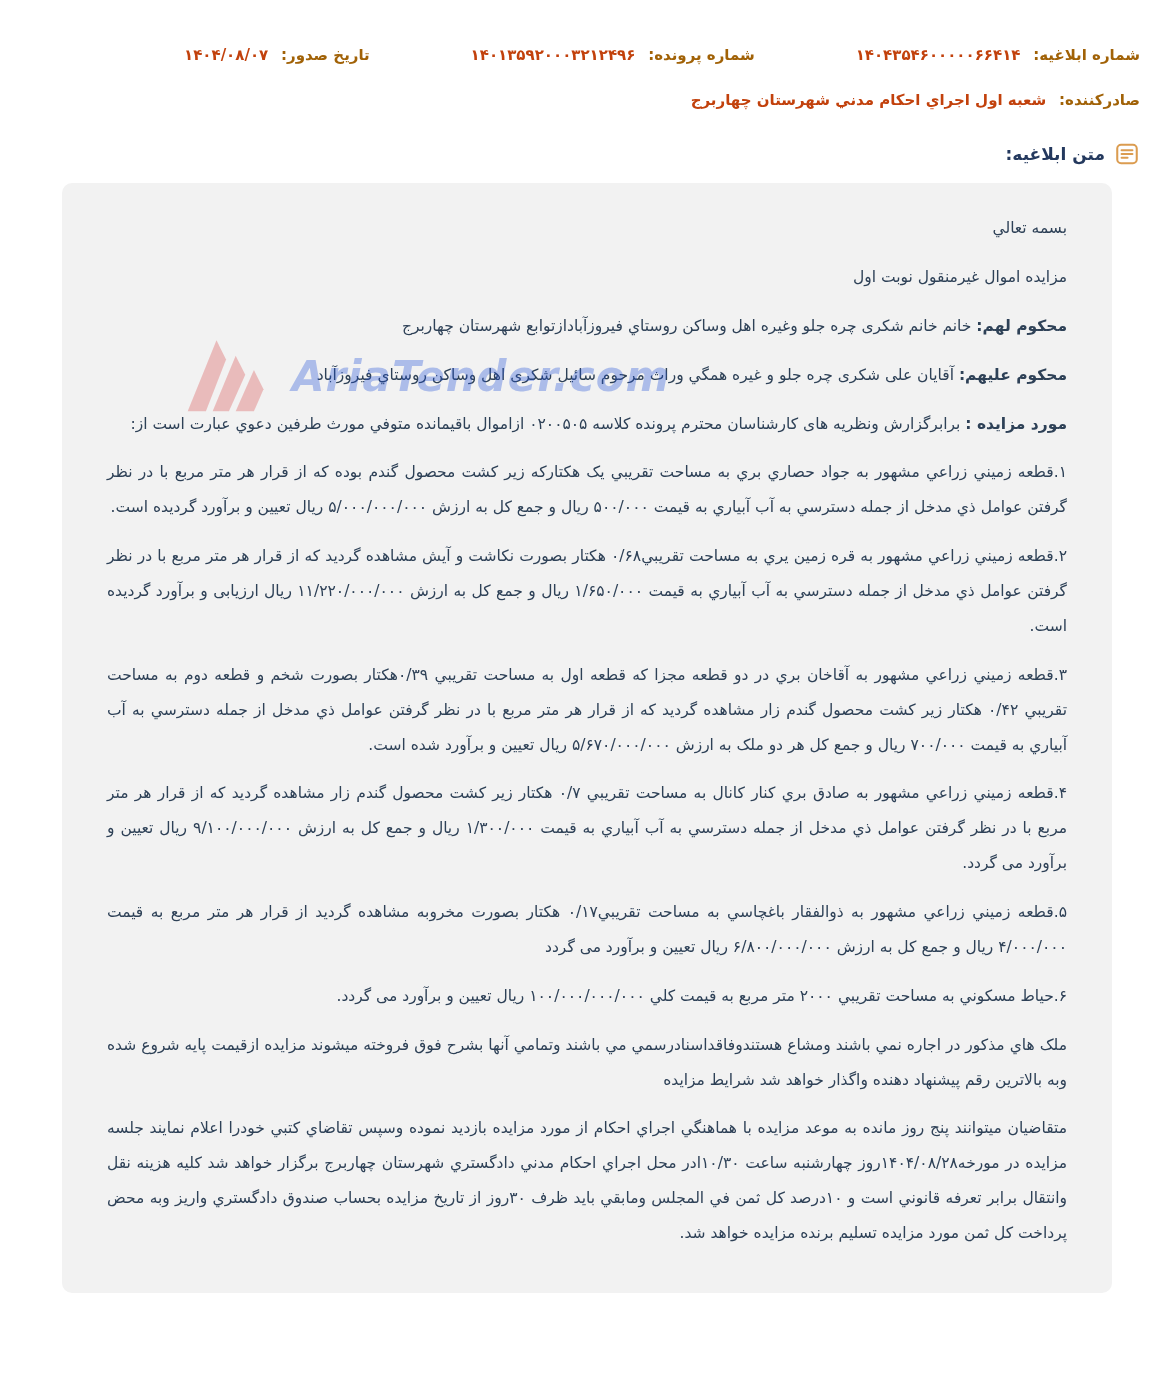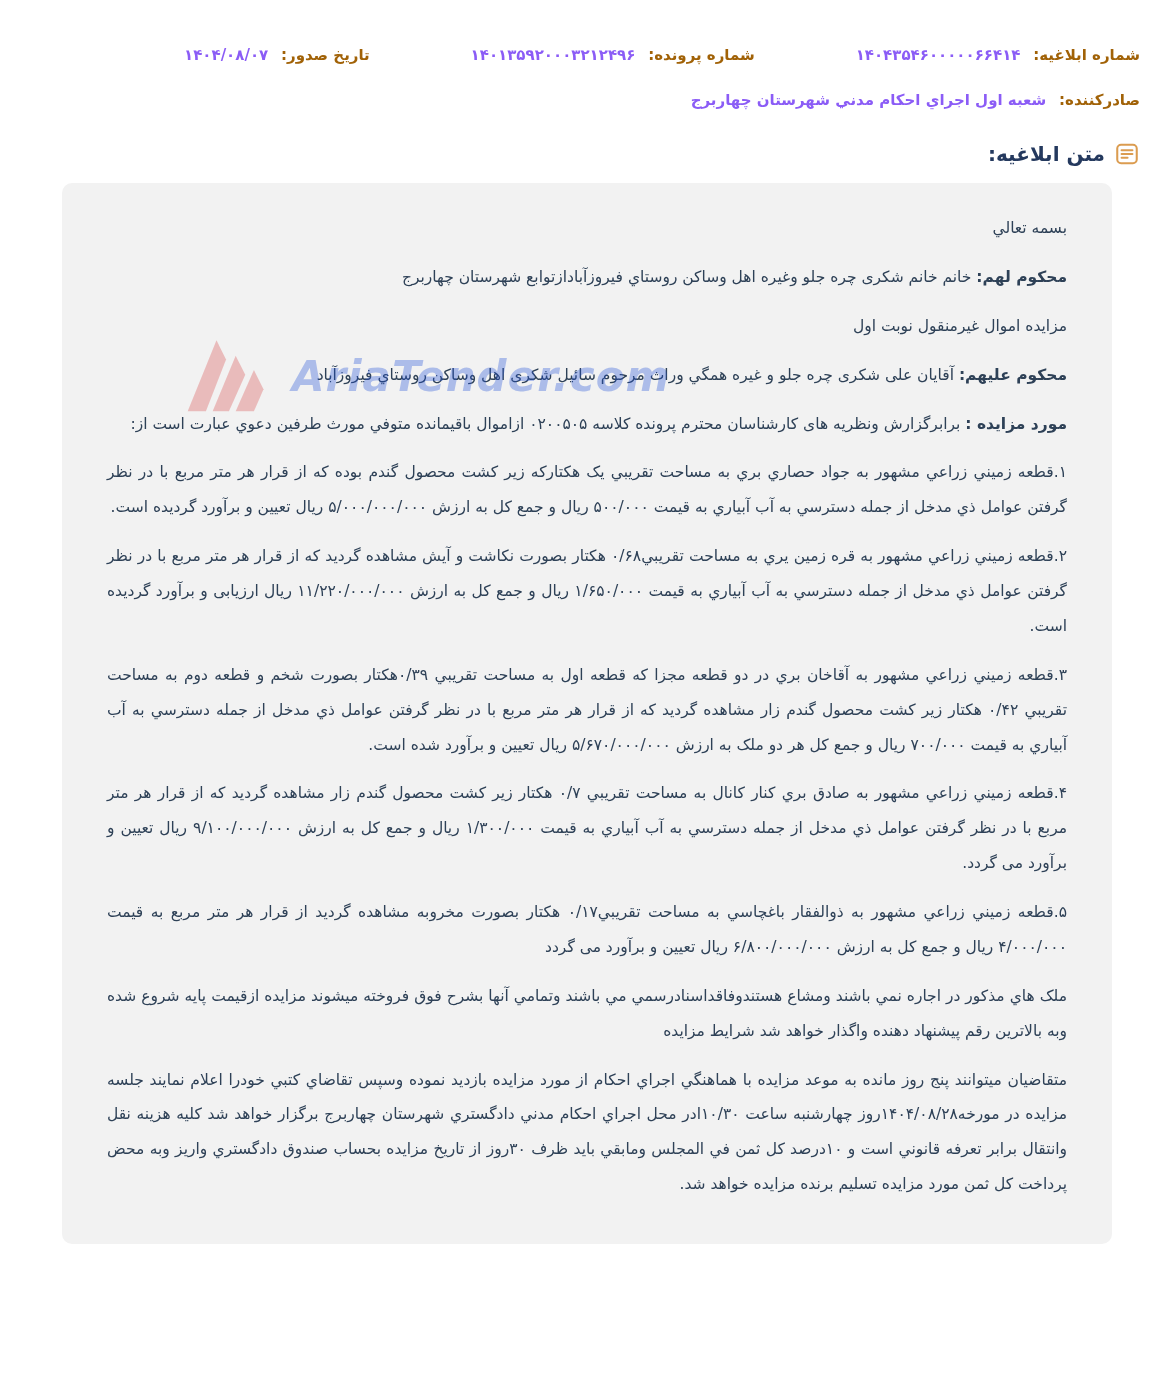--- a/index.html
+++ b/index.html
@@ -20,28 +20,28 @@
   
   .meta-row {
     display: flex;
     justify-content: space-between;
     align-items: baseline;
     padding-left: 150px;
     font-size: 15px;
     margin-bottom: 27px;
   }
   .flabel { color: #a16207; font-weight: bold; white-space: nowrap; }
-  .fvalue { color: #8b5cf6; font-weight: bold; margin-right: 8px; }
+  .fvalue { color: #c2410c; font-weight: bold; margin-right: 8px; }
   .meta-line { font-size: 15px; margin-bottom: 22px; }
   .body-heading {
     display: flex;
     align-items: center;
     gap: 9px;
     font-weight: bold;
-    font-size: 20px;
+    font-size: 17px;
     color: #24395e;
     margin: 32px 0 16px;
   }
   .body-heading .hicon { display: inline-flex; }
   
   .notice-box {
     position: relative;
     background: #f2f2f2;
     border-radius: 10px;
     margin: 0 28px;
@@ -127,27 +127,28 @@
             <path d="M8 92 L38 18 L48 38 L27 92 Z"></path>
             <path d="M34 92 L58 34 L68 54 L51 92 Z"></path>
             <path d="M58 92 L77 49 L87 69 L77 92 Z"></path>
           </g>
         </svg>
       </span>
       <span class="wm-text">AriaTender.com</span>
     </div>
 
     <p class="para"> <span>بسمه تعالي</span></p>
+    <p class="para"> <span>مزایده اموال غیرمنقول نوبت اول</span></p>
     <p class="para"><span class="plabel">محکوم لهم:</span> <span>خانم خانم شکری چره جلو وغیره اهل وساکن روستاي فیروزآبادازتوابع شهرستان چهاربرج</span></p>
-    <p class="para"> <span>مزایده اموال غیرمنقول نوبت اول</span></p>
     <p class="para"><span class="plabel">محکوم علیهم:</span> <span>آقایان علی شکری چره جلو و غیره همگي وراث مرحوم سائیل شکری اهل وساکن روستاي فیروزآباد</span></p>
     <p class="para"><span class="plabel">مورد مزایده :</span> <span>برابرگزارش ونظریه های کارشناسان محترم پرونده کلاسه ۰۲۰۰۵۰۵ ازاموال باقیمانده متوفي مورث طرفین دعوي عبارت است از:</span></p>
     <p class="para"> <span>۱.قطعه زمیني زراعي مشهور به جواد حصاري بري به مساحت تقریبي یک هکتارکه زیر کشت محصول گندم بوده که از قرار هر متر مربع با در نظر گرفتن عوامل ذي مدخل از جمله دسترسي به آب آبیاري به قیمت ۵۰۰/۰۰۰ ریال و جمع کل به ارزش ۵/۰۰۰/۰۰۰/۰۰۰ ریال تعیین و برآورد گردیده است.</span></p>
     <p class="para"> <span>۲.قطعه زمیني زراعي مشهور به قره زمین یري به مساحت تقریبي۰/۶۸ هکتار بصورت نکاشت و آیش مشاهده گردید که از قرار هر متر مربع با در نظر گرفتن عوامل ذي مدخل از جمله دسترسي به آب آبیاري به قیمت ۱/۶۵۰/۰۰۰ ریال و جمع کل به ارزش ۱۱/۲۲۰/۰۰۰/۰۰۰ ریال ارزیابی و برآورد گردیده است.</span></p>
     <p class="para"> <span>۳.قطعه زمیني زراعي مشهور به آقاخان بري در دو قطعه مجزا که قطعه اول به مساحت تقریبي ۰/۳۹هکتار بصورت شخم و قطعه دوم به مساحت تقریبي ۰/۴۲ هکتار زیر کشت محصول گندم زار مشاهده گردید که از قرار هر متر مربع با در نظر گرفتن عوامل ذي مدخل از جمله دسترسي به آب آبیاري به قیمت ۷۰۰/۰۰۰ ریال و جمع کل هر دو ملک به ارزش ۵/۶۷۰/۰۰۰/۰۰۰ ریال تعیین و برآورد شده است.</span></p>
     <p class="para"> <span>۴.قطعه زمیني زراعي مشهور به صادق بري کنار کانال به مساحت تقریبي ۰/۷ هکتار زیر کشت محصول گندم زار مشاهده گردید که از قرار هر متر مربع با در نظر گرفتن عوامل ذي مدخل از جمله دسترسي به آب آبیاري به قیمت ۱/۳۰۰/۰۰۰ ریال و جمع کل به ارزش ۹/۱۰۰/۰۰۰/۰۰۰ ریال تعیین و برآورد می گردد.</span></p>
     <p class="para"> <span>۵.قطعه زمیني زراعي مشهور به ذوالفقار باغچاسي به مساحت تقریبي۰/۱۷ هکتار بصورت مخروبه مشاهده گردید از قرار هر متر مربع به قیمت ۴/۰۰۰/۰۰۰ ریال و جمع کل به ارزش ۶/۸۰۰/۰۰۰/۰۰۰ ریال تعیین و برآورد می گردد</span></p>
+    <p class="para"> <span>۶.حیاط مسکوني به مساحت تقریبي ۲۰۰۰ متر مربع به قیمت کلي ۱۰۰/۰۰۰/۰۰۰/۰۰۰ ریال تعیین و برآورد می گردد.</span></p>
     <p class="para"> <span>ملک هاي مذکور در اجاره نمي باشند ومشاع هستندوفاقداسنادرسمي مي باشند وتمامي آنها بشرح فوق فروخته میشوند مزایده ازقیمت پایه شروع شده وبه بالاترین رقم پیشنهاد دهنده واگذار خواهد شد شرایط مزایده</span></p>
     <p class="para"> <span>متقاضیان میتوانند پنج روز مانده به موعد مزایده با هماهنگي اجراي احکام از مورد مزایده بازدید نموده وسپس تقاضاي کتبي خودرا اعلام نمایند جلسه مزایده در مورخه۱۴۰۴/۰۸/۲۸روز چهارشنبه ساعت ۱۰/۳۰ادر محل اجراي احکام مدني دادگستري شهرستان چهاربرج برگزار خواهد شد کلیه هزینه نقل وانتقال برابر تعرفه قانوني است و ۱۰درصد کل ثمن في المجلس ومابقي باید ظرف ۳۰روز از تاریخ مزایده بحساب صندوق دادگستري واریز وبه محض پرداخت کل ثمن مورد مزایده تسلیم برنده مزایده خواهد شد.</span></p>
 
   </section>
 
 </div>
 
 </body></html>

